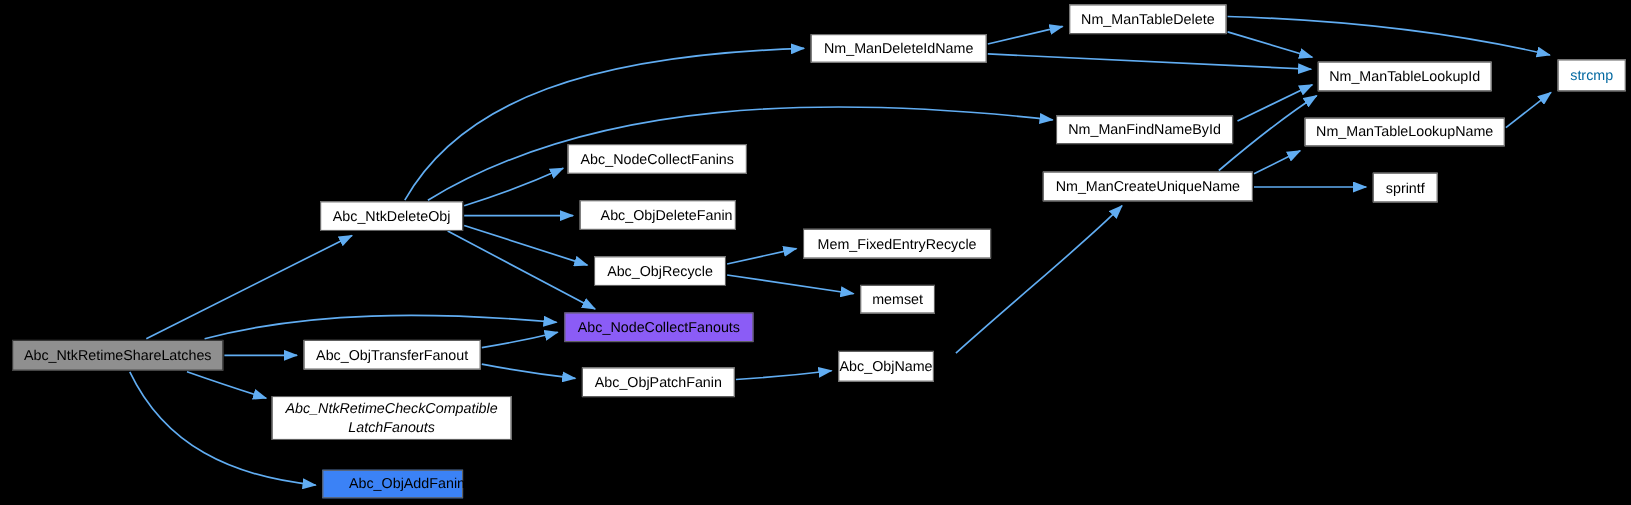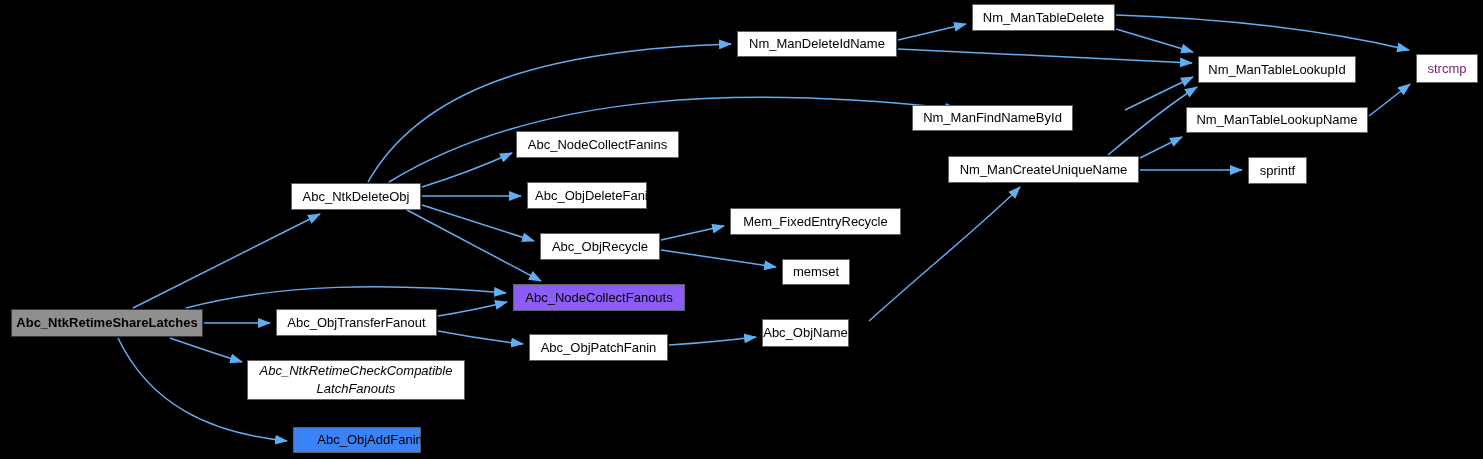--- a/index.html
+++ b/index.html
@@ -72,36 +72,36 @@
         <path d="M1116,15 Q1280,20 1409,50" class="edge" stroke="#61ADF2" marker-end="url(#arrowhead)"></path>
         <path d="M1116,29 L1193,52" class="edge" stroke="#61ADF2" marker-end="url(#arrowhead)"></path>
         <path d="M1125,110 L1193,77" class="edge" stroke="#61ADF2" marker-end="url(#arrowhead)"></path>
         <path d="M1108,155 C1140,128 1170,104 1197,87" class="edge" stroke="#61ADF2" marker-end="url(#arrowhead)"></path>
         <path d="M1140,158 L1182,137" class="edge" stroke="#61ADF2" marker-end="url(#arrowhead)"></path>
         <path d="M1140,170 L1242,170" class="edge" stroke="#61ADF2" marker-end="url(#arrowhead)"></path>
         <path d="M1369,116 L1410,84" class="edge" stroke="#61ADF2" marker-end="url(#arrowhead)"></path>
       </g>
   </svg>
   <div id="node-layer">
-      <div class="node" style="left: 11px; top: 309px; width: 192px; height: 28px; background: rgb(143, 143, 143); border: 1.5px solid rgb(56, 56, 56); color: rgb(0, 0, 0); font-weight: bold;">Abc_NtkRetimeShareLatches</div>
+      <div class="node" style="left: 11px; top: 309px; width: 192px; height: 28px; background: rgb(143, 143, 143); border: 1.5px solid rgb(56, 56, 56); color: rgb(0, 0, 0);">Abc_NtkRetimeShareLatches</div>
       <div class="node" style="left: 291px; top: 183px; width: 130px; height: 27px; background: rgb(255, 255, 255); border: 1.5px solid rgb(96, 96, 96); color: rgb(0, 0, 0);">Abc_NtkDeleteObj</div>
       <div class="node" style="left: 276px; top: 309px; width: 161px; height: 27px; background: rgb(255, 255, 255); border: 1.5px solid rgb(96, 96, 96); color: rgb(0, 0, 0);">Abc_ObjTransferFanout</div>
       <div class="node" style="left: 247px; top: 360px; width: 218px; height: 40px; background: rgb(255, 255, 255); border: 1.5px solid rgb(96, 96, 96); color: rgb(0, 0, 0); font-style: italic;">Abc_NtkRetimeCheckCompatible
 LatchFanouts</div>
       <div class="node" style="left: 293px; top: 427px; width: 128px; height: 26px; background: #3b82f6; border: 1.5px solid rgb(96, 96, 96); color: rgb(0, 0, 0); padding-left: 26px;">Abc_ObjAddFanin</div>
       <div class="node" style="left: 516px; top: 131px; width: 163px; height: 27px; background: rgb(255, 255, 255); border: 1.5px solid rgb(96, 96, 96); color: rgb(0, 0, 0);">Abc_NodeCollectFanins</div>
-      <div class="node" style="left: 527px; top: 182px; width: 120px; height: 27px; background: rgb(255, 255, 255); border: 1.5px solid rgb(96, 96, 96); color: rgb(0, 0, 0); padding-left: 16px;">Abc_ObjDeleteFanin</div>
+      <div class="node" style="left: 527px; top: 182px; width: 142px; height: 27px; background: rgb(255, 255, 255); border: 1.5px solid rgb(96, 96, 96); color: rgb(0, 0, 0); padding-left: 16px;">Abc_ObjDeleteFanin</div>
       <div class="node" style="left: 540px; top: 233px; width: 120px; height: 27px; background: rgb(255, 255, 255); border: 1.5px solid rgb(96, 96, 96); color: rgb(0, 0, 0);">Abc_ObjRecycle</div>
       <div class="node" style="left: 513px; top: 284px; width: 172px; height: 27px; background: #8b5cf6; border: 1.5px solid rgb(96, 96, 96); color: rgb(0, 0, 0); text-align: right;">Abc_NodeCollectFanouts</div>
       <div class="node" style="left: 529px; top: 334px; width: 139px; height: 27px; background: rgb(255, 255, 255); border: 1.5px solid rgb(96, 96, 96); color: rgb(0, 0, 0);">Abc_ObjPatchFanin</div>
       <div class="node" style="left: 730px; top: 208px; width: 171px; height: 27px; background: rgb(255, 255, 255); border: 1.5px solid rgb(96, 96, 96); color: rgb(0, 0, 0);">Mem_FixedEntryRecycle</div>
       <div class="node" style="left: 782px; top: 259px; width: 68px; height: 26px; background: rgb(255, 255, 255); border: 1.5px solid rgb(96, 96, 96); color: rgb(0, 0, 0);">memset</div>
       <div class="node" style="left: 762px; top: 319px; width: 87px; height: 28px; background: rgb(255, 255, 255); border: 1.5px solid rgb(96, 96, 96); color: rgb(0, 0, 0);">Abc_ObjName</div>
       <div class="node" style="left: 737px; top: 31px; width: 160px; height: 26px; background: rgb(255, 255, 255); border: 1.5px solid rgb(96, 96, 96); color: rgb(0, 0, 0);">Nm_ManDeleteIdName</div>
       <div class="node" style="left: 972px; top: 4px; width: 143px; height: 27px; background: rgb(255, 255, 255); border: 1.5px solid rgb(96, 96, 96); color: rgb(0, 0, 0);">Nm_ManTableDelete</div>
-      <div class="node" style="left: 912px; top: 105px; width: 161px; height: 26px; background: rgb(255, 255, 255); border: 1.5px solid rgb(96, 96, 96); color: rgb(0, 0, 0);">Nm_ManFindNameById</div>
+      <div class="node" style="left: 960px; top: 105px; width: 161px; height: 26px; background: rgb(255, 255, 255); border: 1.5px solid rgb(96, 96, 96); color: rgb(0, 0, 0);">Nm_ManFindNameById</div>
       <div class="node" style="left: 948px; top: 156px; width: 191px; height: 27px; background: rgb(255, 255, 255); border: 1.5px solid rgb(96, 96, 96); color: rgb(0, 0, 0);">Nm_ManCreateUniqueName</div>
       <div class="node" style="left: 1198px; top: 56px; width: 158px; height: 27px; background: rgb(255, 255, 255); border: 1.5px solid rgb(96, 96, 96); color: rgb(0, 0, 0);">Nm_ManTableLookupId</div>
       <div class="node" style="left: 1186px; top: 107px; width: 182px; height: 26px; background: rgb(255, 255, 255); border: 1.5px solid rgb(96, 96, 96); color: rgb(0, 0, 0); text-align: right;">Nm_ManTableLookupName</div>
       <div class="node" style="left: 1248px; top: 157px; width: 59px; height: 27px; background: rgb(255, 255, 255); border: 1.5px solid rgb(96, 96, 96); color: rgb(0, 0, 0);">sprintf</div>
-      <div class="node" style="left: 1416px; top: 54px; width: 62px; height: 29px; background: rgb(255, 255, 255); border: 1.5px solid rgb(96, 96, 96); color: #701a75;">strcmp</div>
+      <div class="node" style="left: 1416px; top: 54px; width: 62px; height: 29px; background: rgb(255, 255, 255); border: 1.5px solid rgb(96, 96, 96); color: #0369a1;">strcmp</div>
     </div>
 </div>
 
 </body></html>

